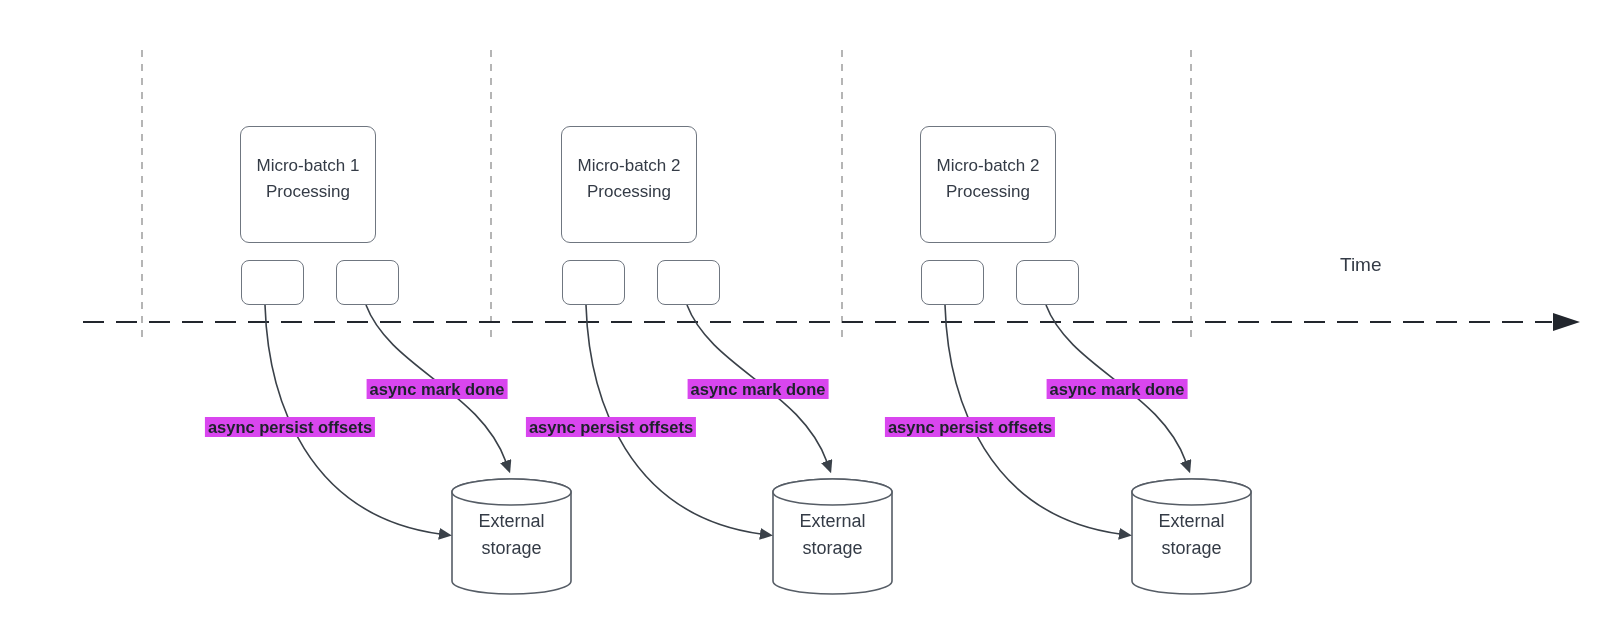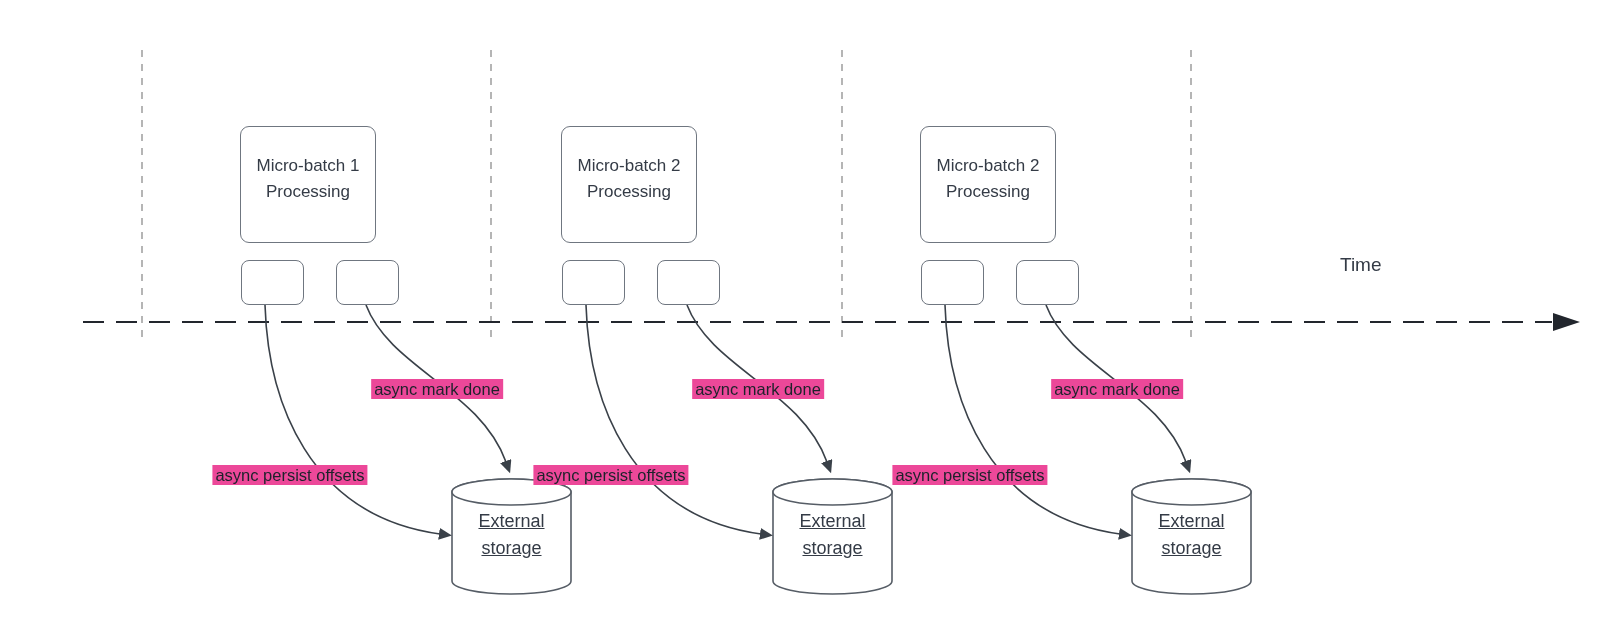--- a/index.html
+++ b/index.html
@@ -31,29 +31,29 @@
     font-size:17px;line-height:26px;color:var(--c-shape_text);
     white-space:pre-line;box-sizing:border-box;padding-bottom:12px;
   }
   .mini-box{
     position:absolute;top:260px;width:63px;height:45px;background:#fff;
     border:1.5px solid var(--c-box_border);border-radius:8px;box-sizing:border-box;
   }
   .mini-a{left:1px;}
   .mini-b{left:96px;}
   .edge-label{
-    position:absolute;transform:translateX(-50%);background:#ec4899;
-    font-size:16.5px;font-weight:normal;color:var(--c-label_text);
+    position:absolute;transform:translateX(-50%);background:#d946ef;
+    font-size:16.5px;font-weight:bold;color:var(--c-label_text);
     white-space:nowrap;padding:1px 3px;line-height:18px;
   }
-  .persist-label{left:50px;top:417px;margin-top:48px;}
+  .persist-label{left:50px;top:417px;}
   .done-label{left:197px;top:379px;}
   .storage-label{
     position:absolute;left:212px;top:508px;width:119px;text-align:center;
-    font-size:18px;line-height:27px;color:var(--c-shape_text);white-space:pre-line;text-decoration:underline;
+    font-size:18px;line-height:27px;color:var(--c-shape_text);white-space:pre-line;
   }
   .time-label{
     position:absolute;left:1340px;top:254px;width:100px;
     font-size:19px;color:var(--c-shape_text);
   }
 </style>
 </head>
 <body>
 
 <div id="canvas">

